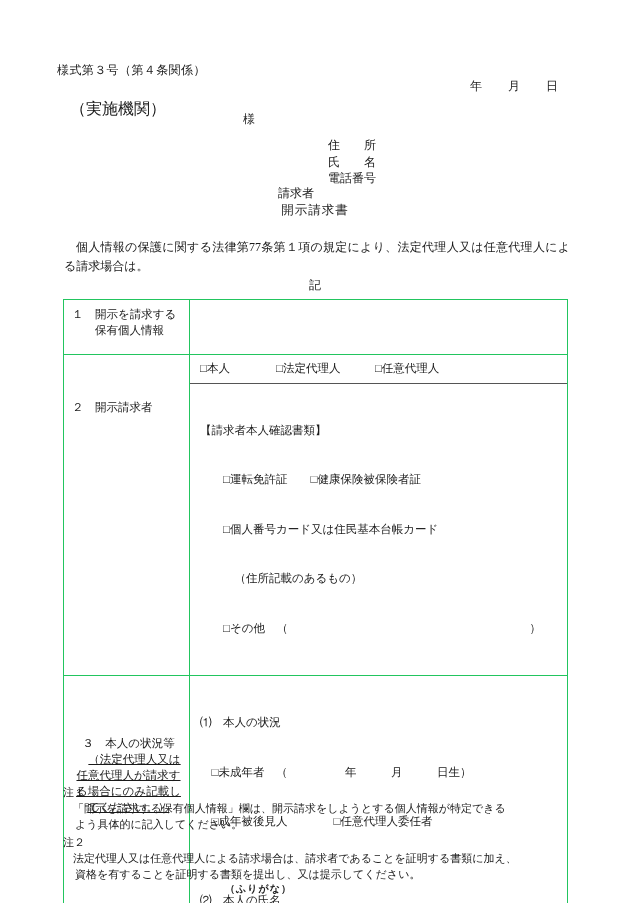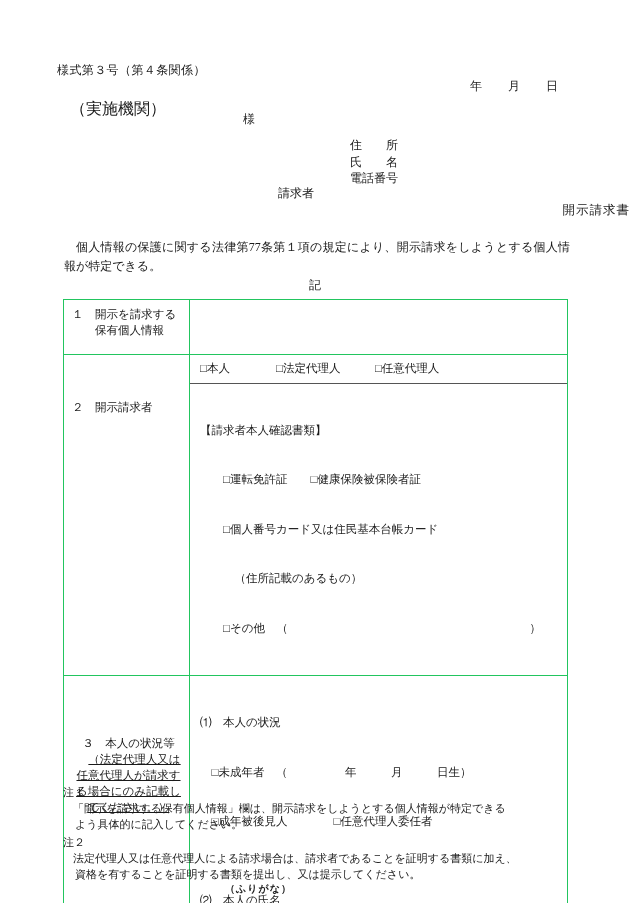--- a/index.html
+++ b/index.html
@@ -67,28 +67,28 @@
   }
   .requester-block .rq-label {
     position: absolute;
     left: 0;
     top: 0;
     margin-top: 48px;
   }
   .requester-block .rq-fields {
     margin-left: 50px;
   }
-  .rq-fields div { white-space: pre; margin-left: 22px; }
+  .rq-fields div { white-space: pre; }
 
   .doc-title {
     position: absolute;
     left: 0;
     right: 0;
     top: 202px;
-    text-align: right;
+    text-align: center;
     font-size: 12.5px;
     letter-spacing: 1px;
   }
 
   .intro {
     position: absolute;
     left: 64px;
     top: 238px;
     width: 506px;
     font-size: 12px;
@@ -216,21 +216,21 @@
     <div class="rq-label">請求者</div>
     <div class="rq-fields">
       <div>住　　所</div>
       <div>氏　　名</div>
       <div>電話番号</div>
     </div>
   </div>
 
   <div class="doc-title">開示請求書</div>
 
-  <div class="intro">個人情報の保護に関する法律第77条第１項の規定により、開示請求をしようとする個人情報が特定できる。</div>
+  <div class="intro">個人情報の保護に関する法律第77条第１項の規定により、法定代理人又は任意代理人による請求場合は。</div>
 
   <div class="ki">記</div>
 
   <table class="form-table">
     <colgroup>
       <col class="col-label">
       <col class="col-body">
     </colgroup>
     <tbody>
 

